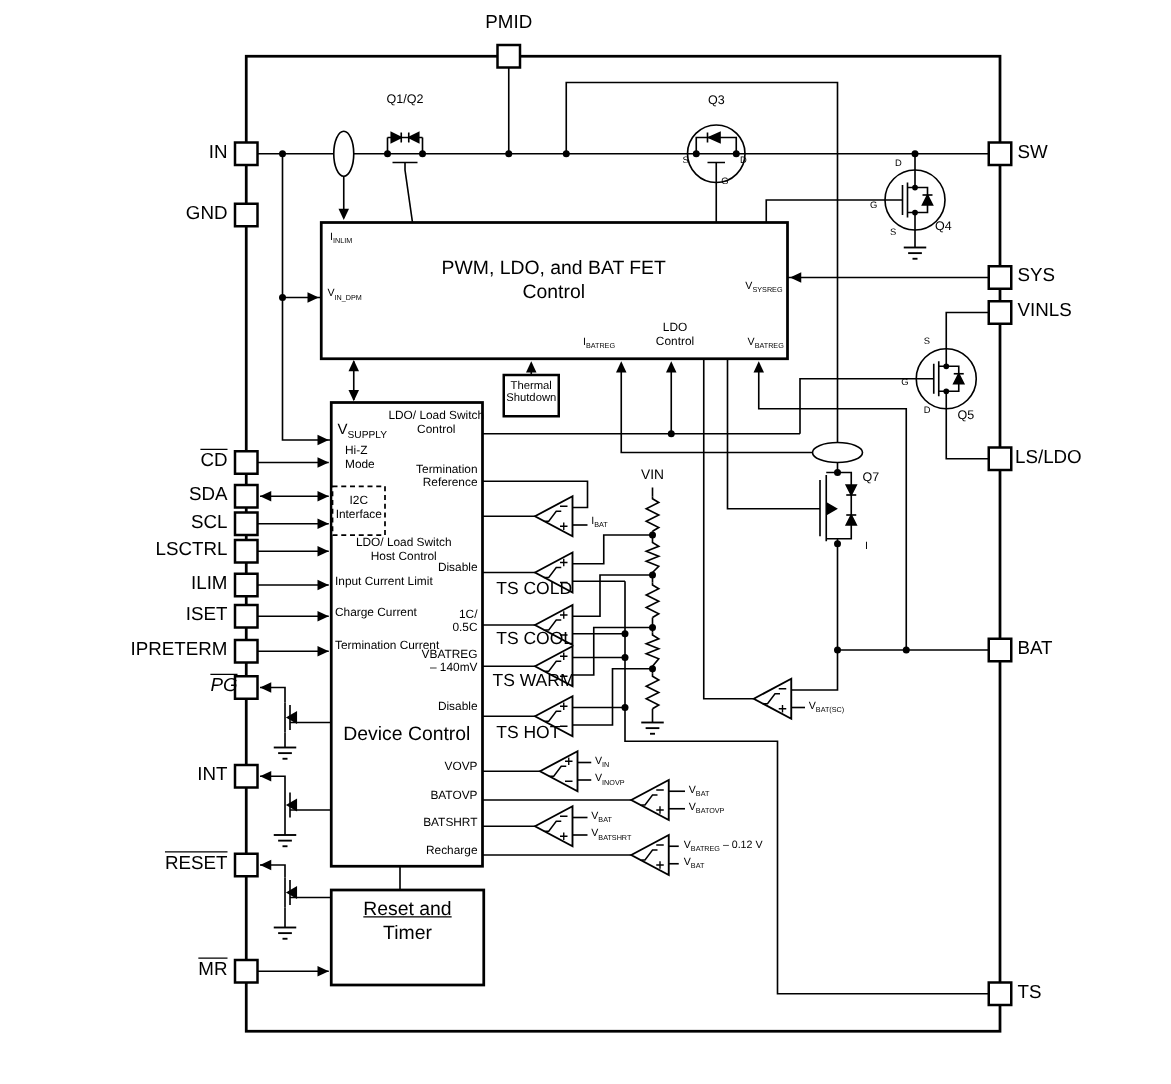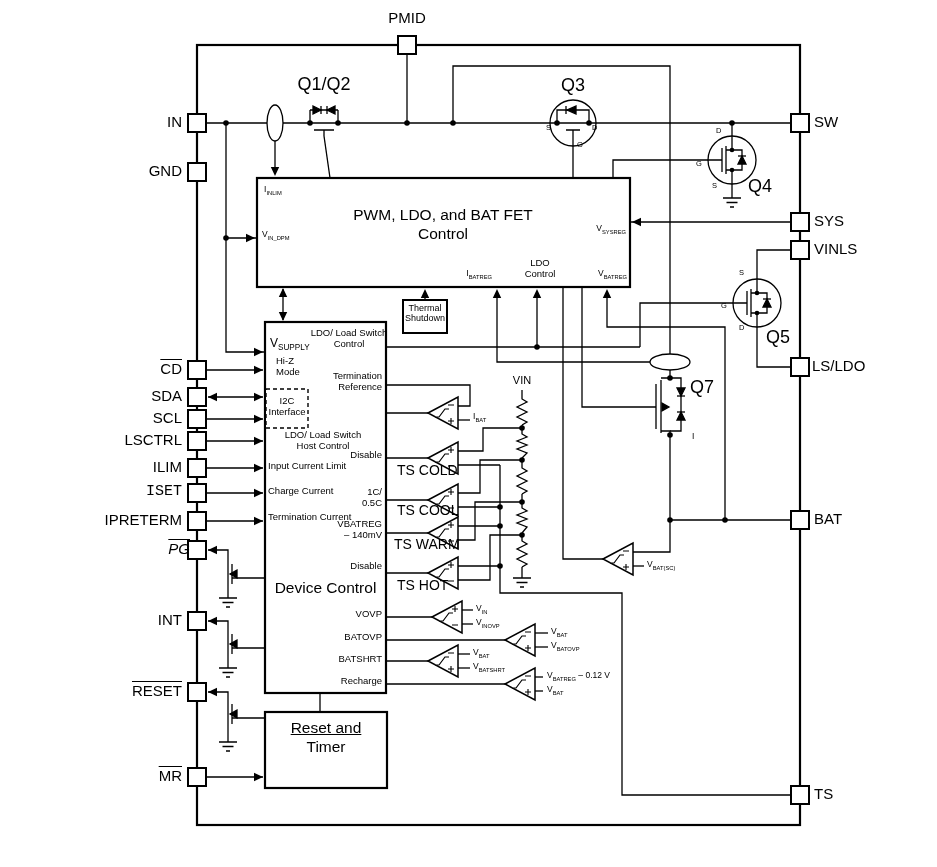--- a/index.html
+++ b/index.html
@@ -2,21 +2,21 @@
 <html><head>
 <meta charset="utf-8">
 <style>
   html,body{margin:0;padding:0;background:#fff;}
   #stage{position:relative;width:937px;height:867px;background:#fff;overflow:hidden;
          font-family:"Liberation Sans","DejaVu Sans",sans-serif;color:#000;}
   #gfx{position:absolute;left:0;top:0;}
   .lbl{position:absolute;white-space:nowrap;line-height:1.12;}
   .px16{font-size:15.5px;}
   .px15{font-size:15px;}
-  .px14{font-size:18px;}
+  .px14{font-size:10px;}
   .px12{font-size:12px;}
   .px11{font-size:11px;}
   .px10{font-size:14px;}
   .px95{font-size:9.5px;}
   .px9{font-size:9px;}
   .px8{font-size:8.5px;}
   .px7{font-size:7.5px;}
   .ra{text-align:right;}
   .ctr{text-align:center;}
   .ov{text-decoration:overline;}
@@ -349,21 +349,21 @@
 </svg>
 
 <div class="lbl px15 ctr" style="left:377px;top:10px;width:60px;">PMID</div>
 <div class="lbl px15 ra" style="left:60px;top:114px;width:122px;">IN</div>
 <div class="lbl px15 ra" style="left:60px;top:163px;width:122px;">GND</div>
 <div class="lbl px15 ra" style="left:60px;top:361px;width:122px;"><span class="ov">CD</span></div>
 <div class="lbl px15 ra" style="left:60px;top:388px;width:122px;">SDA</div>
 <div class="lbl px15 ra" style="left:60px;top:410px;width:122px;">SCL</div>
 <div class="lbl px15 ra" style="left:60px;top:432px;width:122px;">LSCTRL</div>
 <div class="lbl px15 ra" style="left:60px;top:459px;width:122px;">ILIM</div>
-<div class="lbl px15 ra" style="left:60px;top:484px;width:122px;font-family:Liberation Mono, monospace;">ISET</div>
+<div class="lbl px15 ra" style="left:60px;top:484px;width:122px;">ISET</div>
 <div class="lbl px15 ra" style="left:60px;top:512px;width:122px;">IPRETERM</div>
 <div class="lbl px15 ra" style="left:68px;top:541px;width:122px;font-style:italic;"><span class="ov">PG</span></div>
 <div class="lbl px15 ra" style="left:60px;top:612px;width:122px;">INT</div>
 <div class="lbl px15 ra" style="left:60px;top:683px;width:122px;"><span class="ov">RESET</span></div>
 <div class="lbl px15 ra" style="left:60px;top:768px;width:122px;"><span class="ov">MR</span></div>
 <div class="lbl px15" style="left:814px;top:114px;">SW</div>
 <div class="lbl px15" style="left:814px;top:213px;">SYS</div>
 <div class="lbl px15" style="left:814px;top:241px;">VINLS</div>
 <div class="lbl px15" style="left:812px;top:358px;">LS/LDO</div>
 <div class="lbl px15" style="left:814px;top:511px;">BAT</div>

